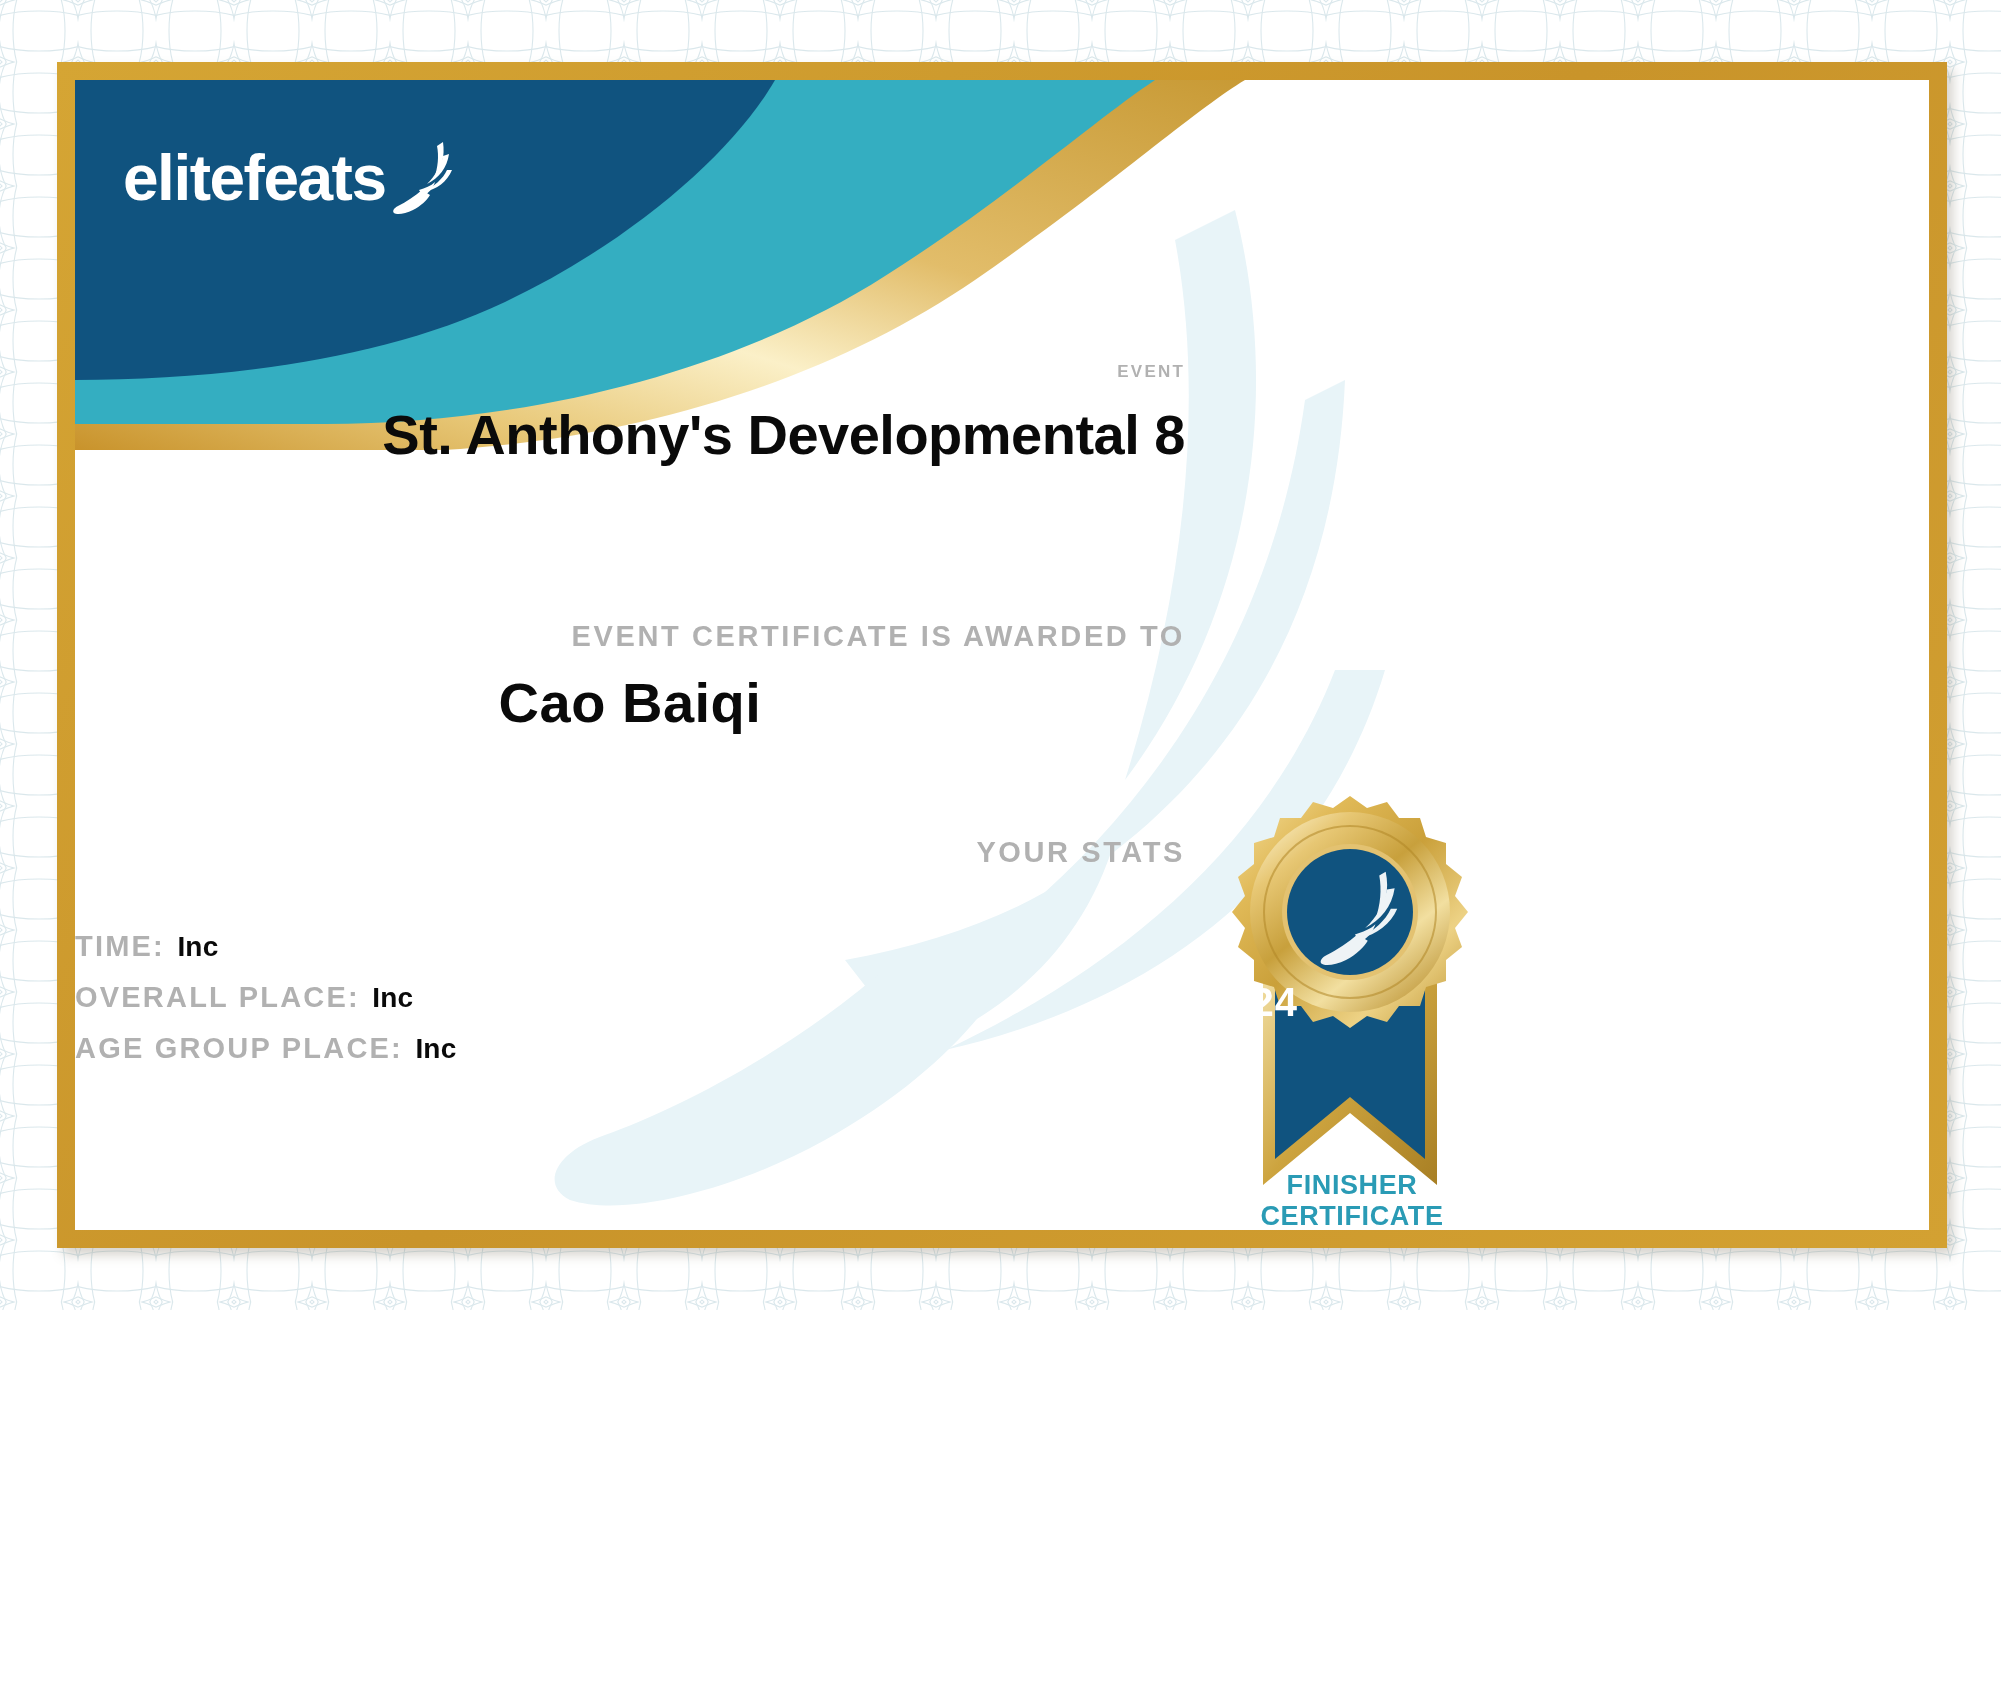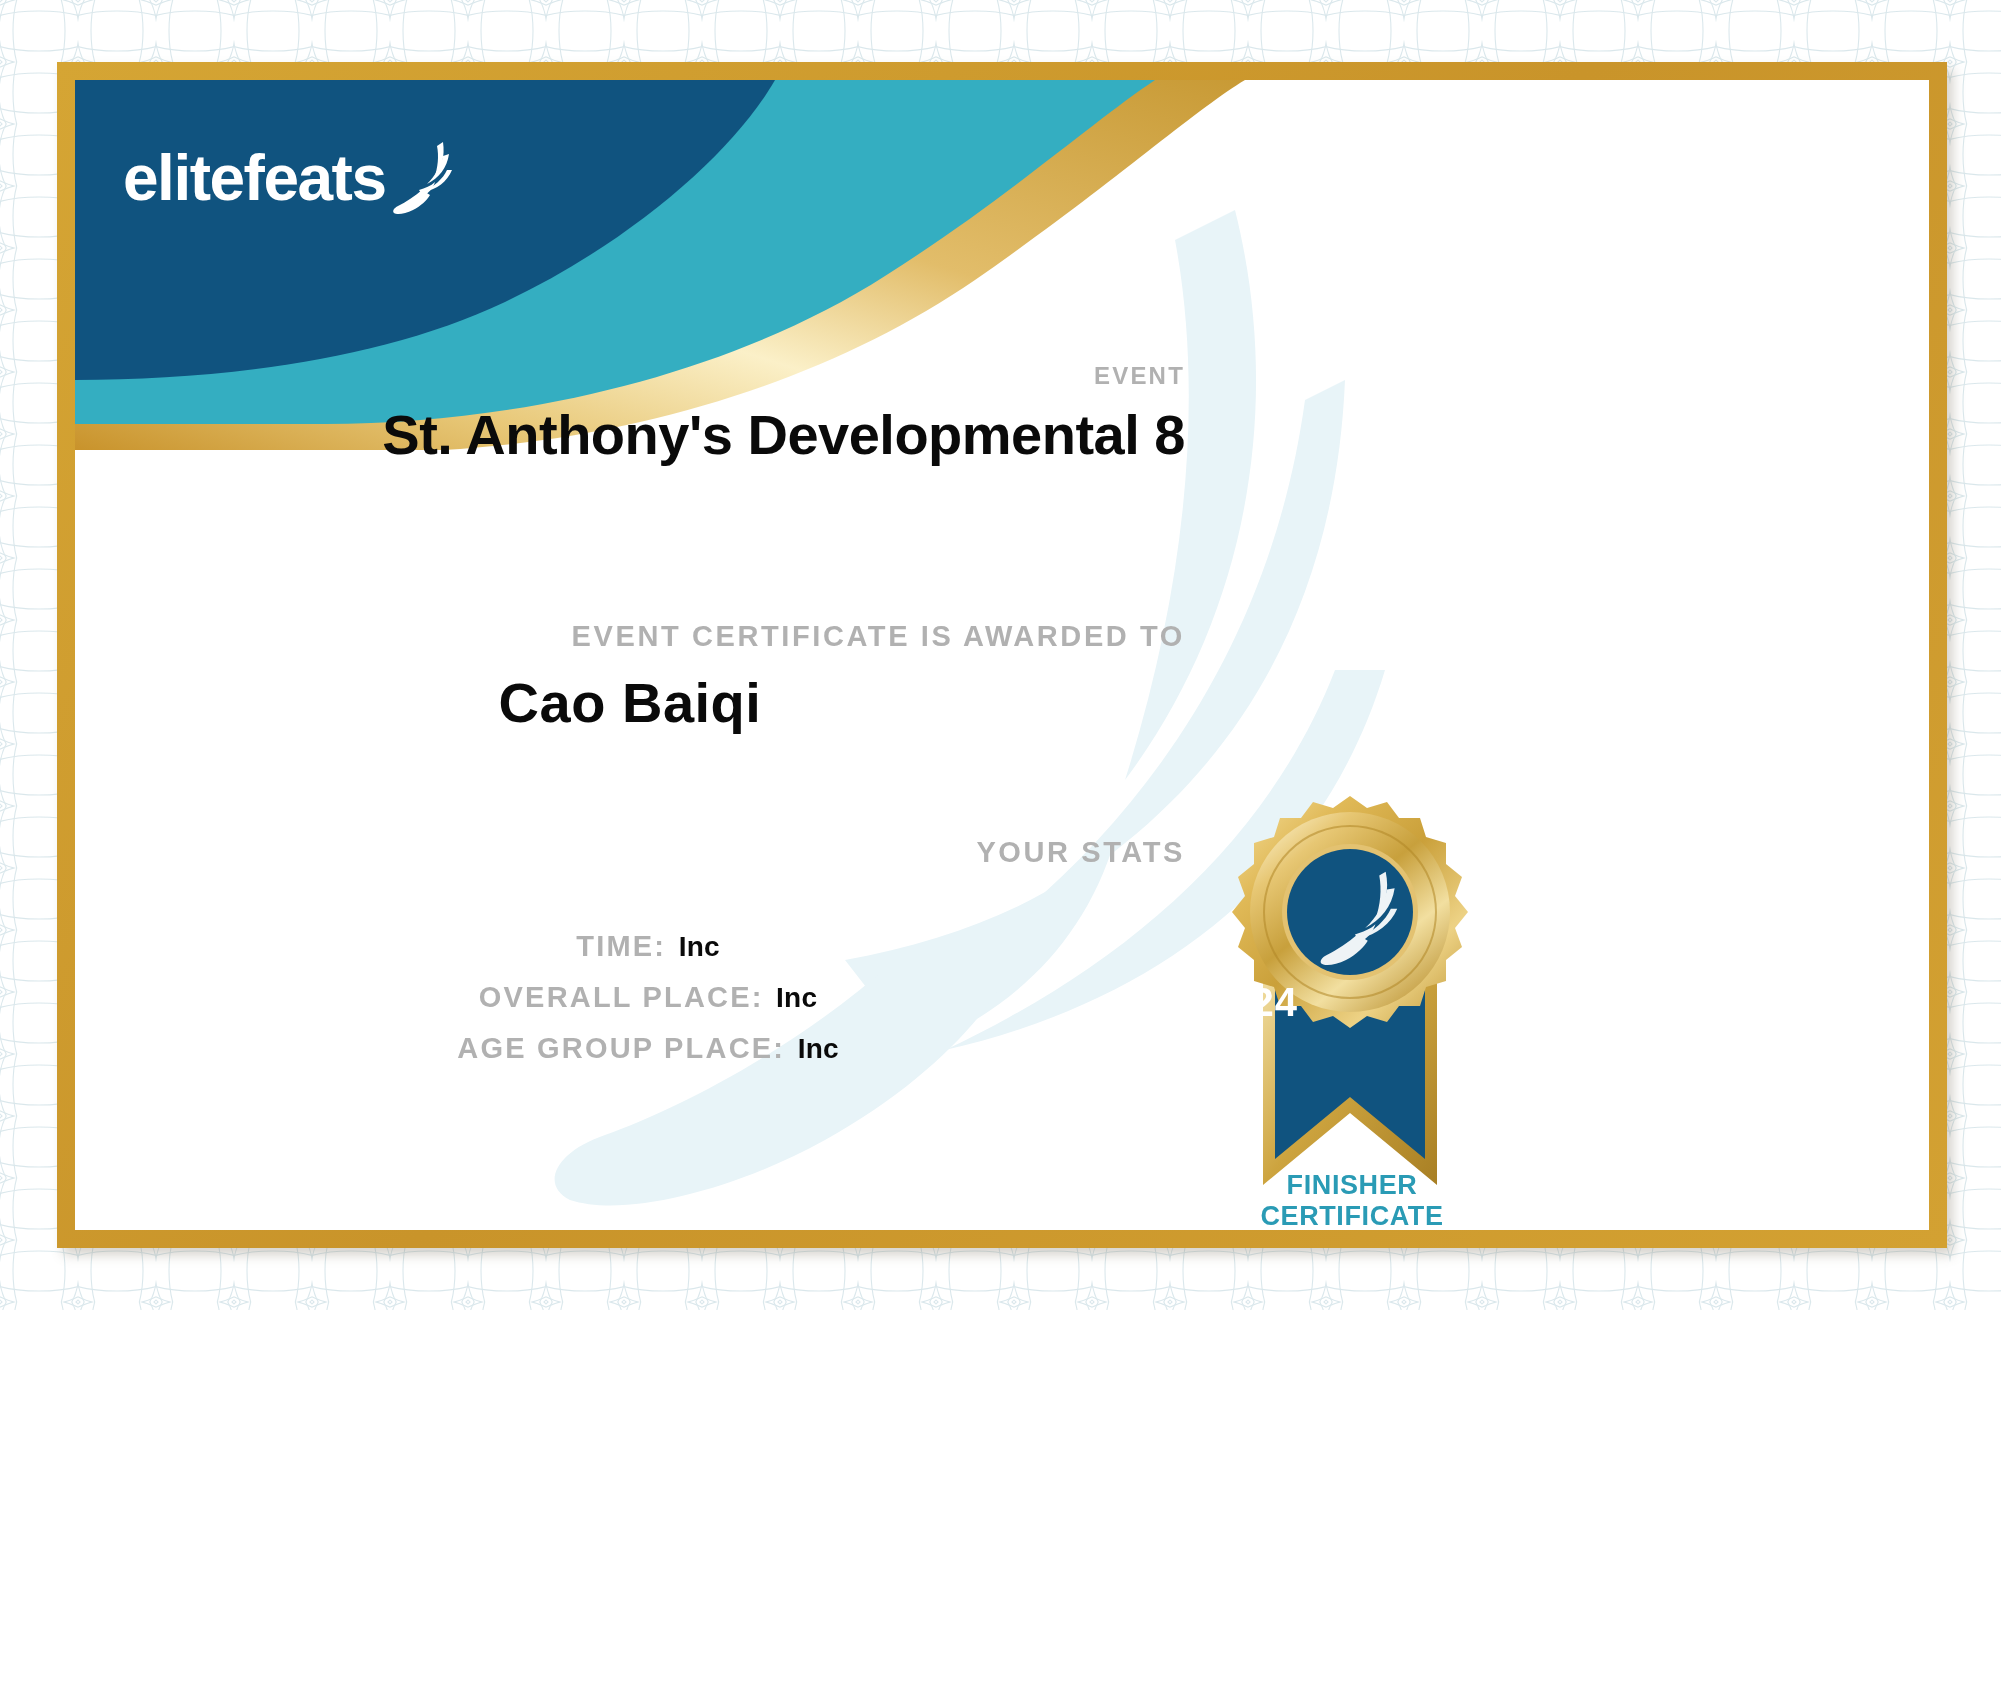--- a/index.html
+++ b/index.html
@@ -96,45 +96,44 @@
     width: 1110px;
     text-align: right;
   }
 
   .label {
     color: #b1b1b1;
     font-weight: bold;
     letter-spacing: 2.2px;
   }
 
-  #event-label   { top: 282px; font-size: 24px; }
+  #event-label   { top: 282px; font-size: 17px; }
   #event-name    {
     top: 322px;
     font-size: 56px;
     font-weight: bold;
     color: #0a0a0a;
     letter-spacing: -0.5px;
   }
   #awarded-label { top: 540px; font-size: 29px; letter-spacing: 2.6px; }
   #recipient     {
     top: 590px;
     font-size: 56px;
     font-weight: bold;
     color: #0a0a0a;
     letter-spacing: 0.5px;
     text-align: center;
   }
   #stats-label   { top: 756px; font-size: 29px; letter-spacing: 2.6px; }
 
   #stats-list { position: absolute; left: 0; top: 850px; width: 1110px; }
   .stat-row {
-    text-align: center;
+    text-align: left;
     margin-bottom: 18px;
     white-space: nowrap;
-    padding-left: 36px;
   }
   .stat-label {
     color: #b1b1b1;
     font-size: 29px;
     font-weight: bold;
     letter-spacing: 2.2px;
   }
   .stat-value {
     color: #0a0a0a;
     font-size: 28px;

